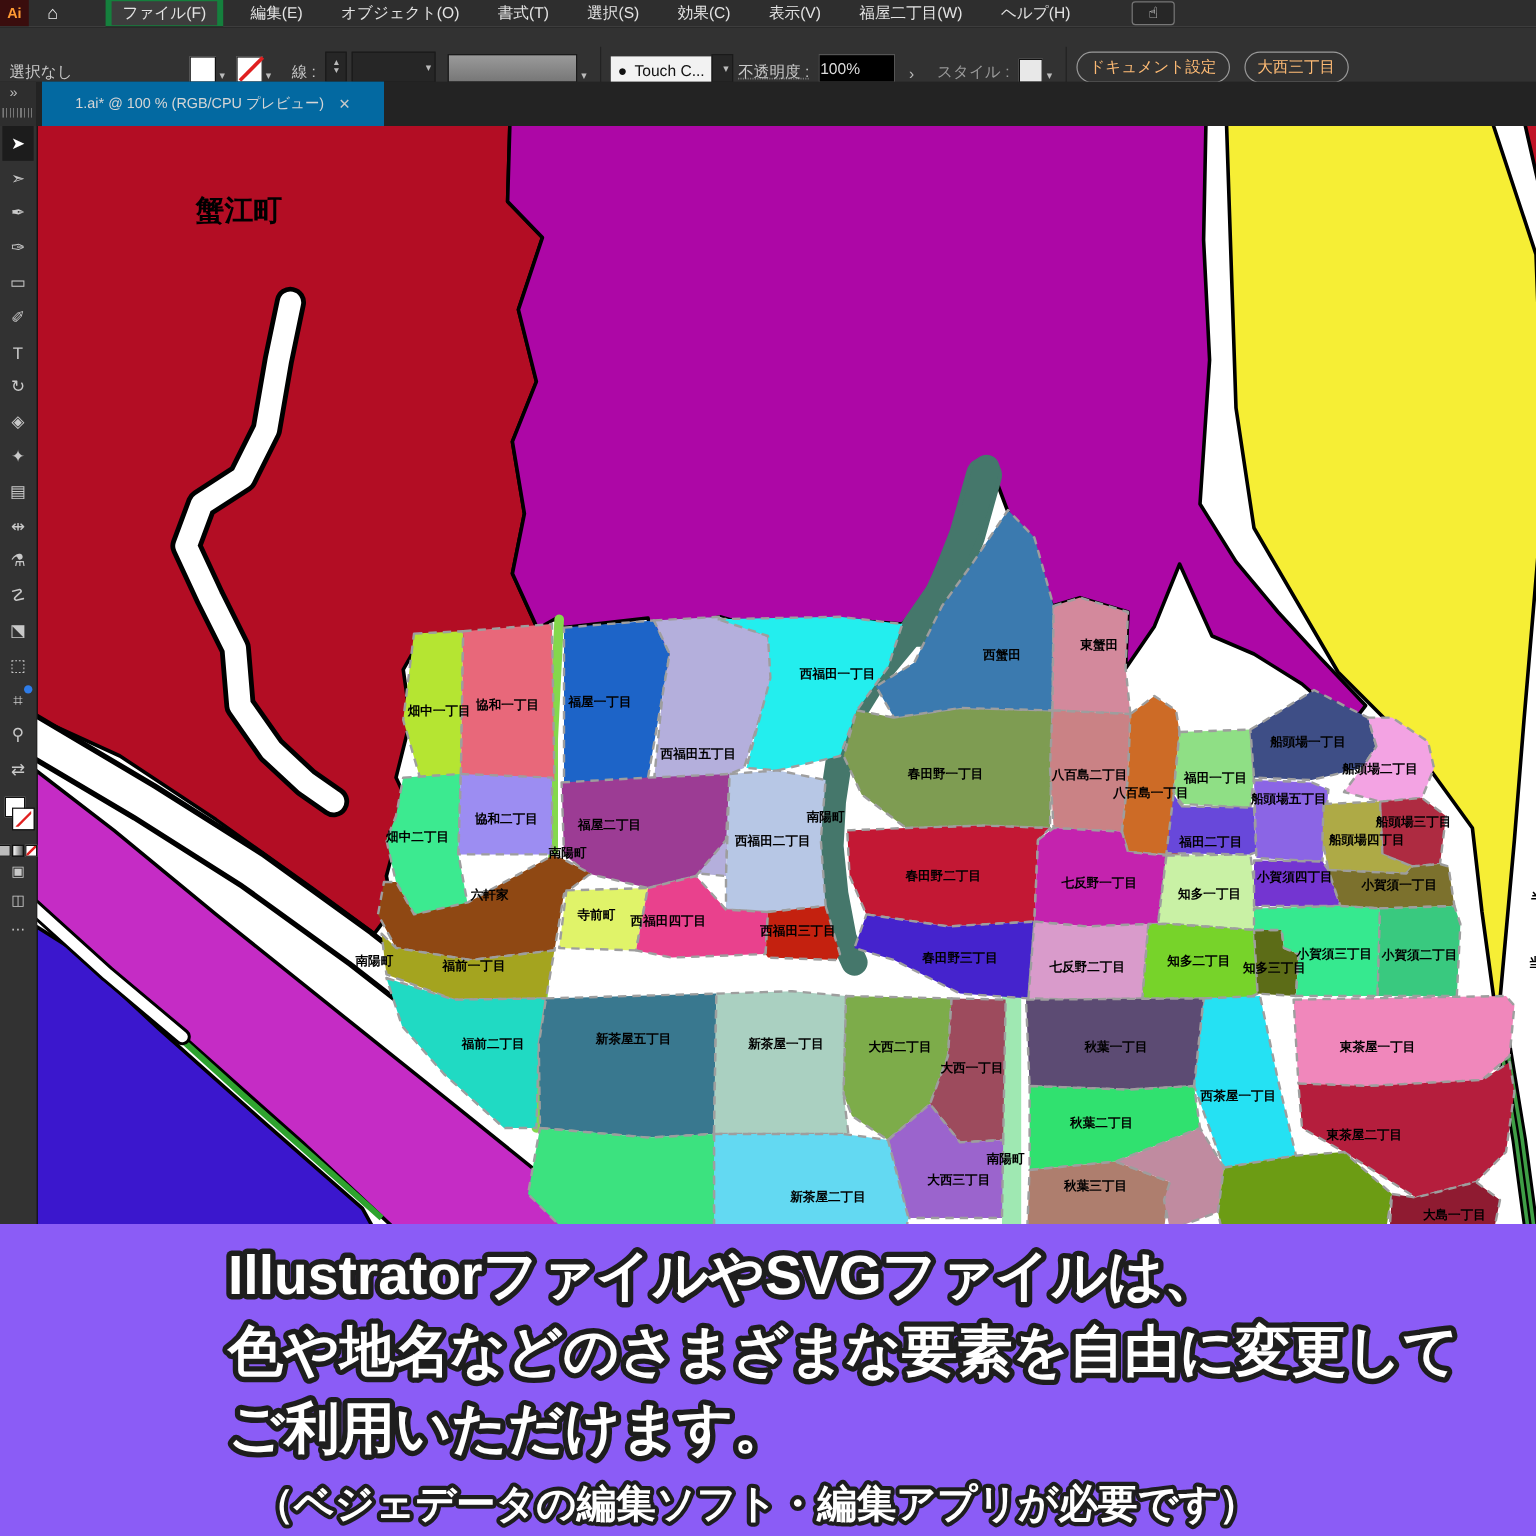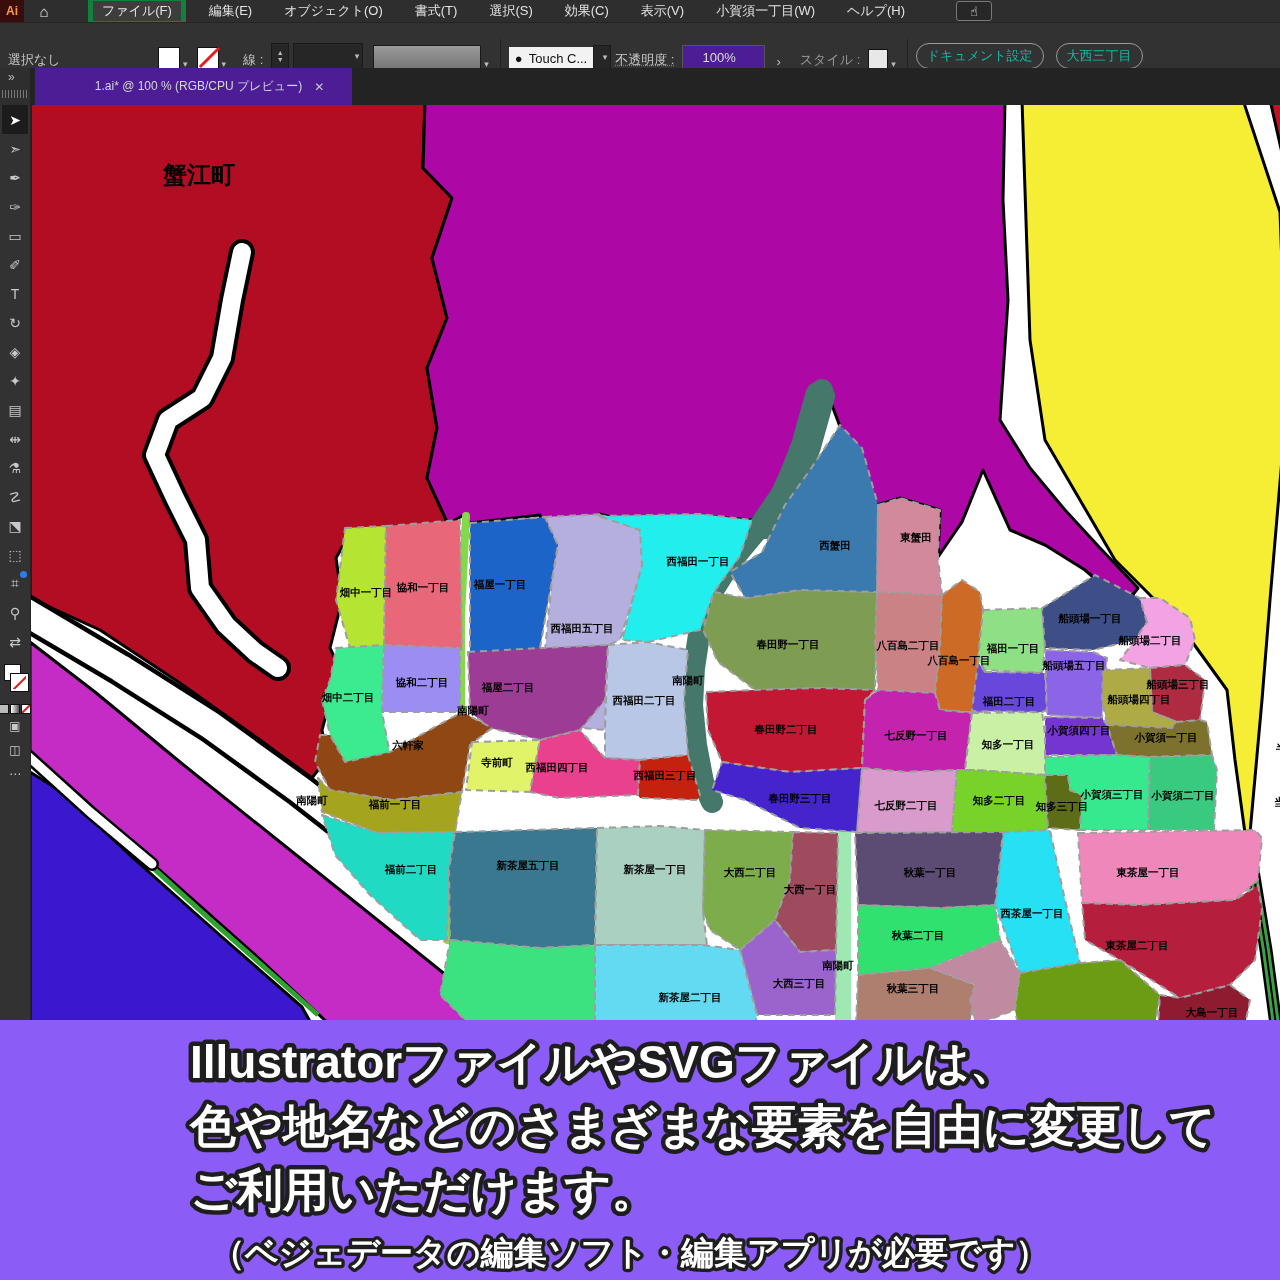--- a/index.html
+++ b/index.html
@@ -21,29 +21,29 @@
   .ob-label{white-space:nowrap;}
   .swatch{width:20px;height:20px;background:#fff;border:1px solid #111;position:relative;}
   .slash:before{content:"";position:absolute;left:-2px;top:8px;width:27px;height:3px;background:#e02020;transform:rotate(-45deg);}
   .chev{color:#bbb;font-size:9px;padding:0 3px;}
   .dd{height:24px;background:#262626;border:1px solid #1a1a1a;display:flex;align-items:center;justify-content:flex-end;}
   .stepper{width:16px;height:24px;background:#262626;border:1px solid #1a1a1a;color:#bbb;
     font-size:7px;display:flex;flex-direction:column;align-items:center;justify-content:center;line-height:7px;}
   .brushprev{width:106px;height:22px;background:linear-gradient(#9a9a9a,#777);border:1px solid #1a1a1a;}
   .vr{width:1px;height:30px;background:#222;margin:0 8px;}
   .touchdd{height:22px;background:#f2f2f2;color:#111;display:flex;align-items:center;padding:0 6px;font-size:13px;}
-  .opinput{width:62px;height:22px;background:#4c1d95;border:1px solid #555;color:#ddd;
-    display:flex;align-items:center;padding-left:19px;font-size:13px;}
-  .obbtn{border:1px solid #9a9a9a;border-radius:13px;padding:3px 10px;color:#14b8a6;white-space:nowrap;}
+  .opinput{width:62px;height:22px;background:#000000;border:1px solid #555;color:#ddd;
+    display:flex;align-items:center;padding-left:0;font-size:13px;}
+  .obbtn{border:1px solid #9a9a9a;border-radius:13px;padding:3px 10px;color:#fdba74;white-space:nowrap;}
   .ministyle{width:18px;height:18px;background:#e8e8e8;border:1px solid #111;}
   
   #tabbar{left:0;top:68px;width:1280px;height:37px;background:#232323;z-index:30;}
   #tabcorner{position:absolute;left:0;top:0;width:30px;height:37px;background:#2e2e2e;color:#bbb;}
-  #tab{position:absolute;left:35px;top:0;width:285px;height:37px;background:#4c1d95;color:#d6d6d6;
-    font-size:12px;display:flex;align-items:center;justify-content:center;gap:12px;padding-left:32px;}
+  #tab{position:absolute;left:35px;top:0;width:285px;height:37px;background:#0369a1;color:#d6d6d6;
+    font-size:12px;display:flex;align-items:center;justify-content:center;gap:12px;}
   #tabclose{color:#c8c8c8;font-size:12px;}
   #corner-chev{position:absolute;left:8px;top:2px;font-size:12px;}
   #corner-ticks{position:absolute;left:2px;top:22px;width:26px;height:8px;
     background:repeating-linear-gradient(90deg,#777 0 1px,transparent 1px 3px);}
   
   #toolbar{left:0;top:105px;width:30px;height:915px;background:#323232;border-right:1px solid #262525;
     z-index:25;display:flex;flex-direction:column;align-items:center;color:#c9c9c9;}
   .tool{width:26px;height:29px;display:flex;align-items:center;justify-content:center;
     font-size:14px;position:relative;flex:0 0 auto;}
   .tool.active{background:#1c1c1c;color:#fff;}
@@ -76,21 +76,21 @@
   <div id="appicon">Ai</div>
   <div id="homeicon">⌂</div>
   <div id="menu-items" style="display:flex;align-items:center;gap:14px;">
       <span class="menu-item first">ファイル(F)</span>
       <span class="menu-item">編集(E)</span>
       <span class="menu-item">オブジェクト(O)</span>
       <span class="menu-item">書式(T)</span>
       <span class="menu-item">選択(S)</span>
       <span class="menu-item">効果(C)</span>
       <span class="menu-item">表示(V)</span>
-      <span class="menu-item">小賀須一丁目(W)</span>
+      <span class="menu-item">福屋二丁目(W)</span>
       <span class="menu-item">ヘルプ(H)</span>
     </div>
   <div id="handbox">☝</div>
 </div>
 
 <div id="optionsbar" class="abs">
   <span class="ob-label" style="margin-left:8px;width:150px;">選択なし</span>
   <span class="swatch"></span>
   <span class="chev">▾</span>
   <span class="swatch slash" style="margin-left:6px;"></span>

